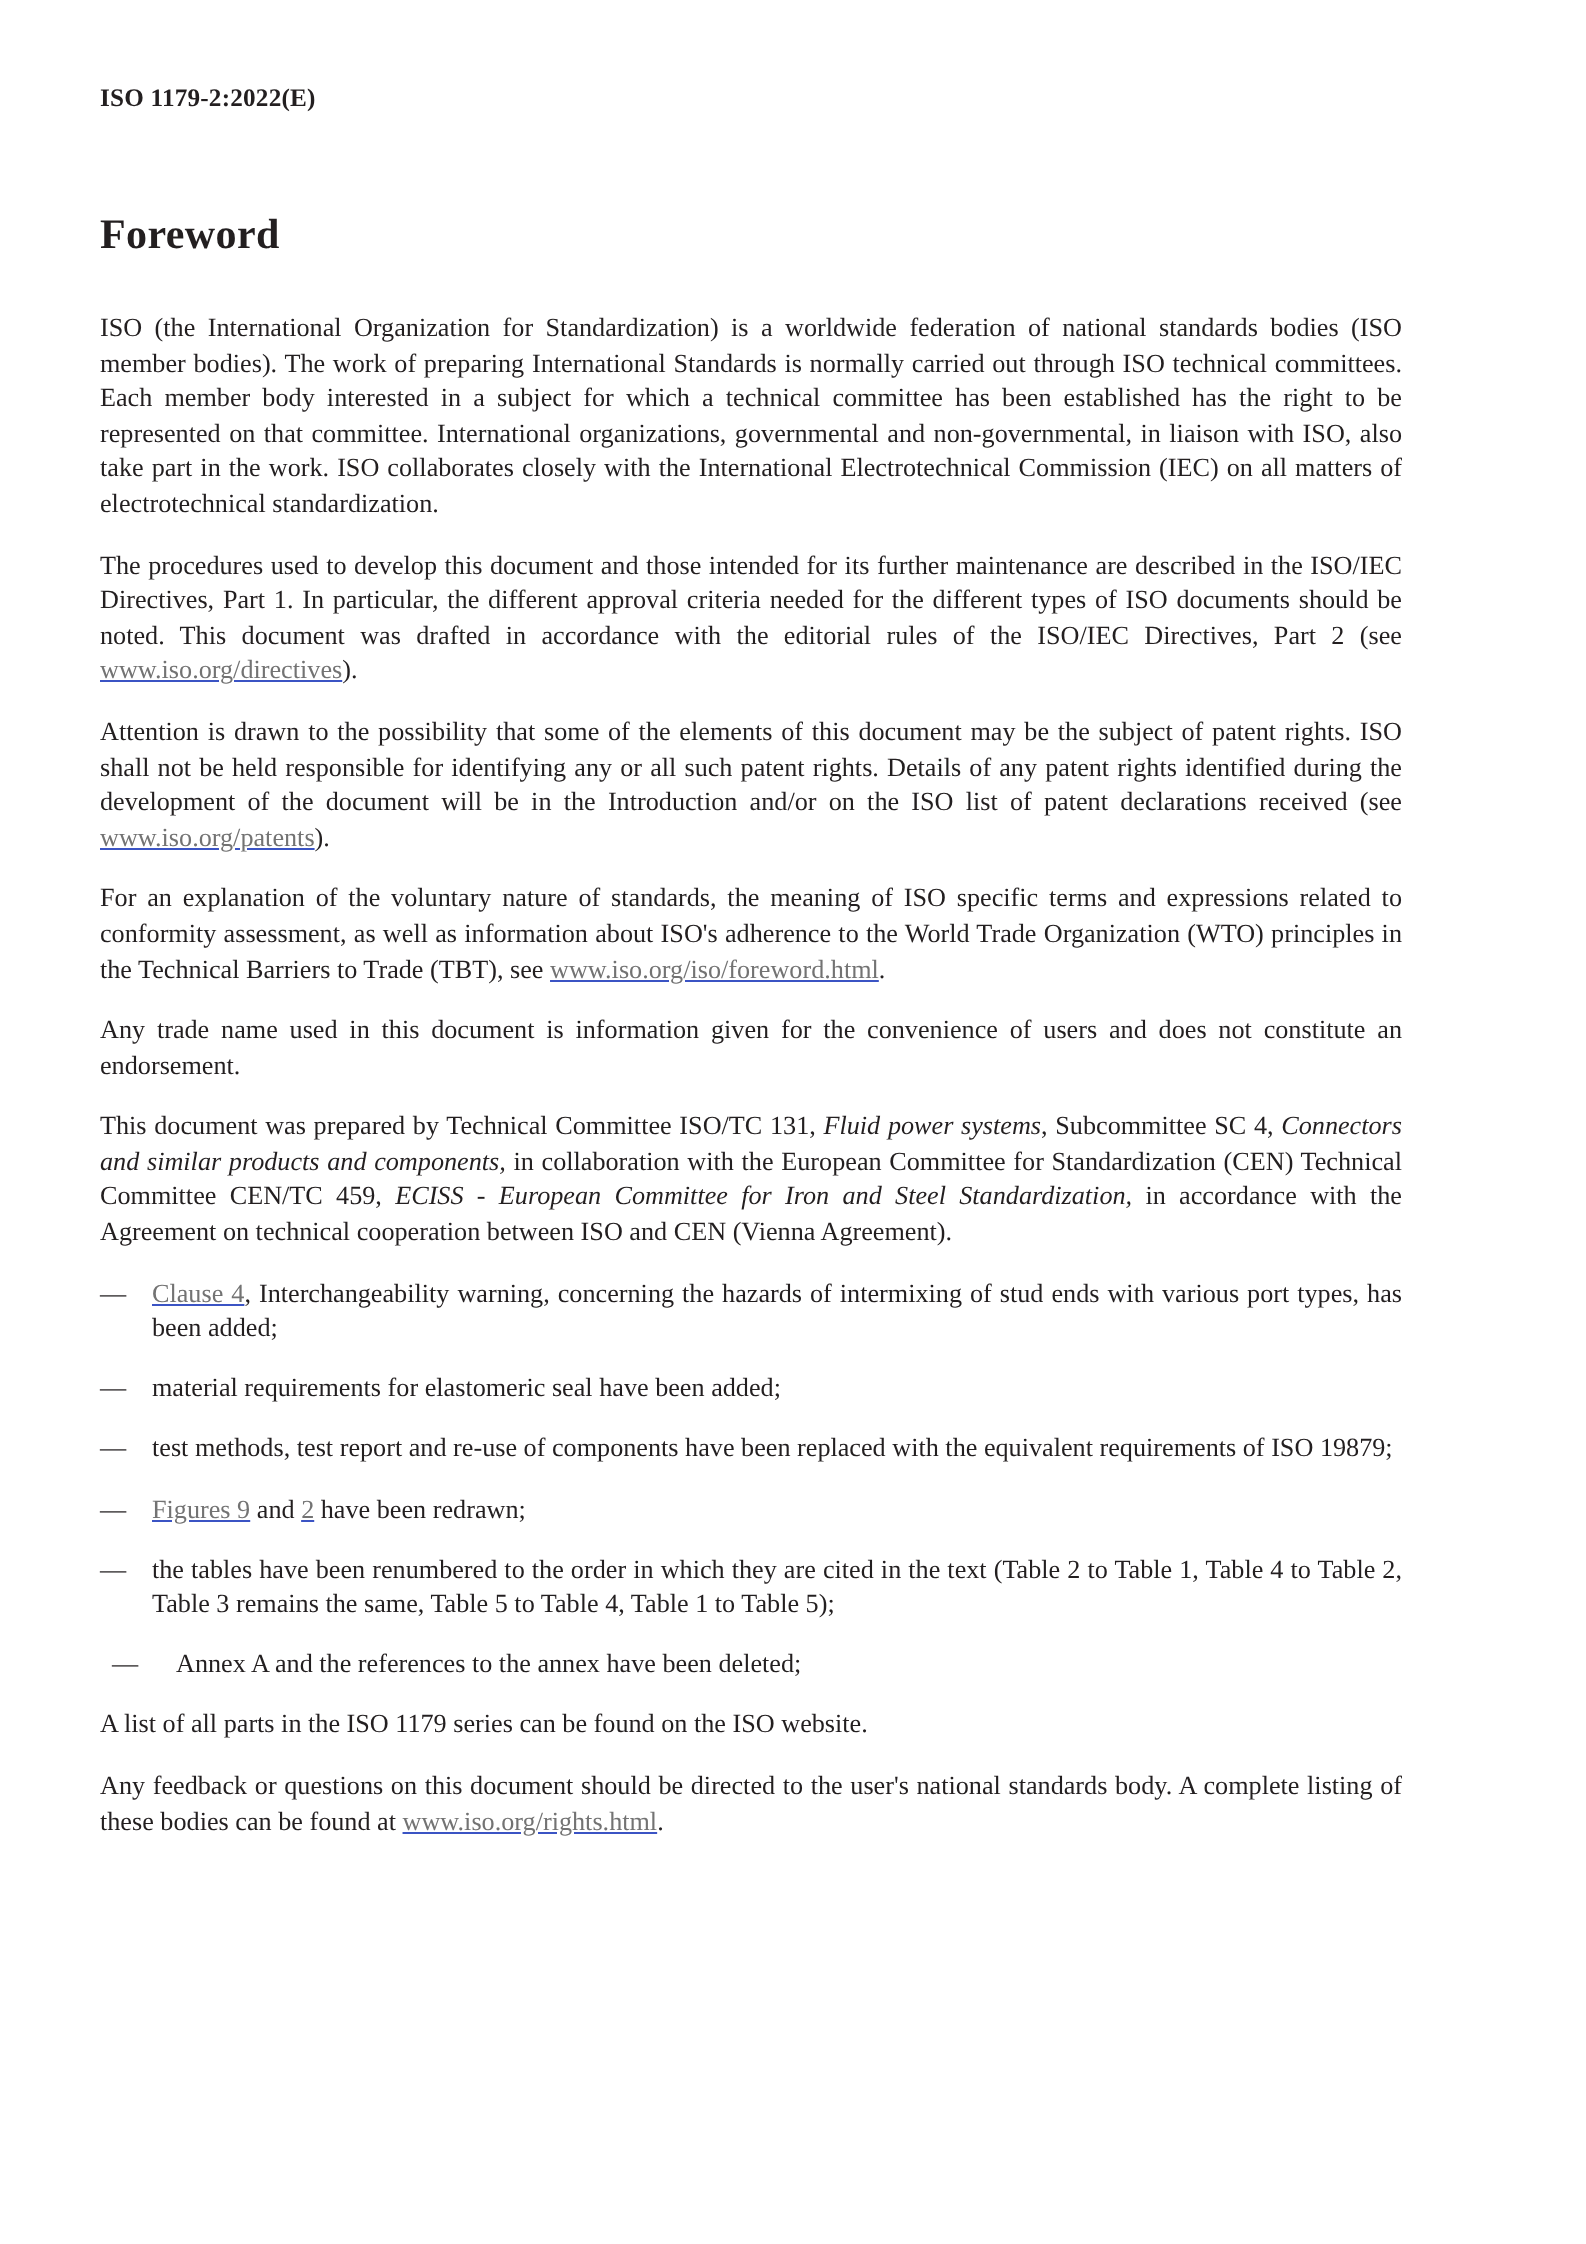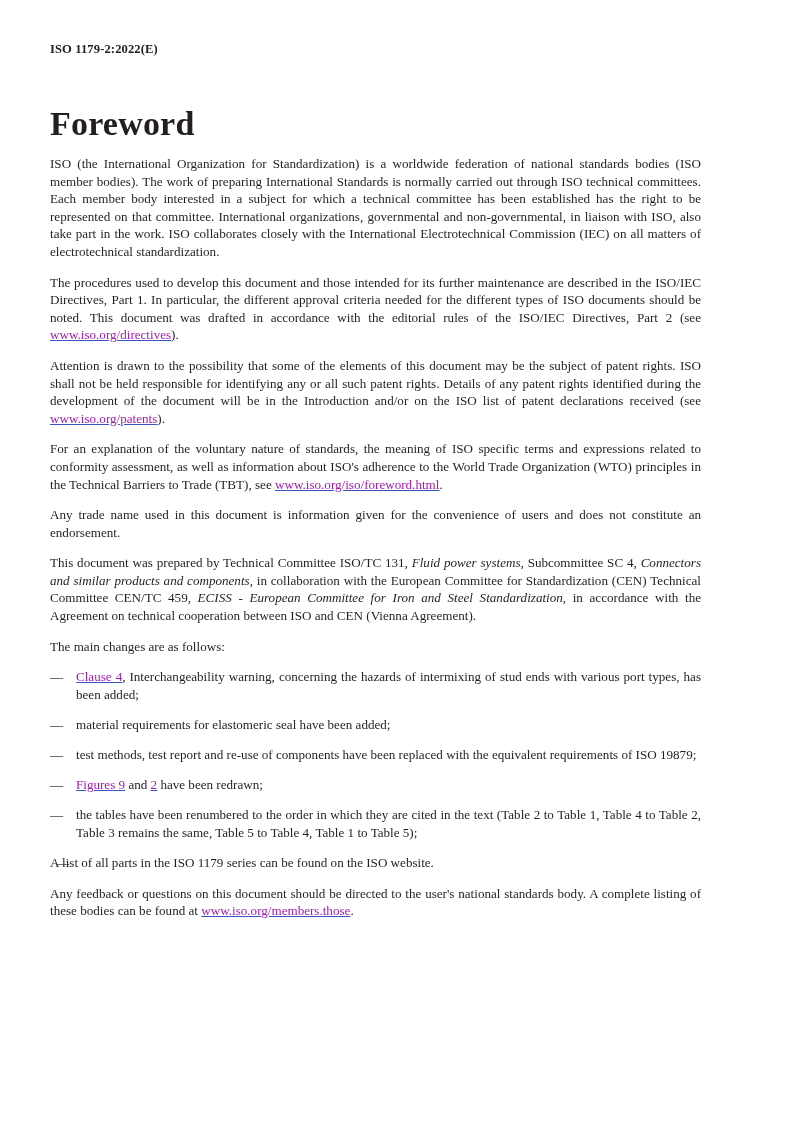--- a/index.html
+++ b/index.html
@@ -29,42 +29,42 @@
     position: absolute;
     left: 50px;
     top: 42px;
   }
   .doc-title {
     position: absolute;
     left: 50px;
     top: 105px;
     font-family: "Liberation Serif", "DejaVu Serif", serif;
     font-weight: bold;
-    font-size: 34px;
+    font-size: 21px;
     letter-spacing: 0.2px;
     color: #231f20;
     margin: 0;
   }
   .body-block {
     position: absolute;
     left: 50px;
     top: 155px;
     width: 651px;
   }
   p.para {
     margin: 0 0 13px 0;
     font-size: 13.1px;
     line-height: 17.6px;
     text-align: justify;
     text-justify: inter-word;
     color: #231f20;
     hyphens: none;
   }
   .lnk {
-    color: #a21caf;
+    color: #737373;
     text-decoration: underline;
     text-decoration-color: #3b54c4;
     cursor: pointer;
   }
   .ital {
     font-style: italic;
   }
   ul.dash-list {
     list-style: none;
     margin: 0;
@@ -149,23 +149,20 @@
 
     <p class="para">
       <span>Any trade name used in this document is information given for the convenience of users and does not constitute an endorsement.</span>
     </p>
 
     <p class="para">
       <span>This document was prepared by Technical Committee ISO/TC 131, </span><span class="ital">Fluid power systems</span><span>, Subcommittee SC 4, </span><span class="ital">Connectors and similar products and components,</span><span> in collaboration with the European Committee for Standardization (CEN) Technical Committee CEN/TC 459, </span><span class="ital">ECISS - European Committee for Iron and Steel Standardization,</span><span> in accordance with the Agreement on technical cooperation between ISO and CEN (Vienna Agreement).</span>
     </p>
 
 
-    <p class="para">
-      <span>The main changes are as follows:</span>
-    </p>
 
     <ul class="dash-list list-wrap">
 
       <li class="dash-item">
         <span class="dash">—</span><span class="lnk">Clause 4</span><span>, Interchangeability warning, concerning the hazards of intermixing of stud ends with various port types, has been added;</span>
       </li>
 
       <li class="dash-item">
         <span class="dash">—</span><span>material requirements for elastomeric seal have been added;</span>
       </li>
@@ -176,31 +173,31 @@
 
       <li class="dash-item">
         <span class="dash">—</span><span class="lnk">Figures 9</span><span> and </span><span class="lnk">2</span><span> have been redrawn;</span>
       </li>
 
       <li class="dash-item">
         <span class="dash">—</span><span>the tables have been renumbered to the order in which they are cited in the text (Table 2 to Table 1, Table 4 to Table 2, Table 3 remains the same, Table 5 to Table 4, Table 1 to Table 5);</span>
       </li>
 
       <li class="dash-item indented">
-        <span class="dash">—</span>
+        <span class="dash">—</span><span>Annex A and the references to the annex have been deleted;</span>
       </li>
 
     </ul>
 
     <p class="para" style="margin-top:2px;">
       <span>A list of all parts in the ISO 1179 series can be found on the ISO website.</span>
     </p>
 
     <p class="para">
-      <span>Any feedback or questions on this document should be directed to the user's national standards body. A complete listing of these bodies can be found at </span><span class="lnk">www.iso.org/members.those</span><span>.</span>
+      <span>Any feedback or questions on this document should be directed to the user's national standards body. A complete listing of these bodies can be found at </span><span class="lnk">www.iso.org/rights.html</span><span>.</span>
     </p>
 
   </div>
 
   <div class="footer">
     <span class="folio">iv</span>
     <span class="copyright">© ISO 2022 – All rights reserved</span>
   </div>
 
 </div>

